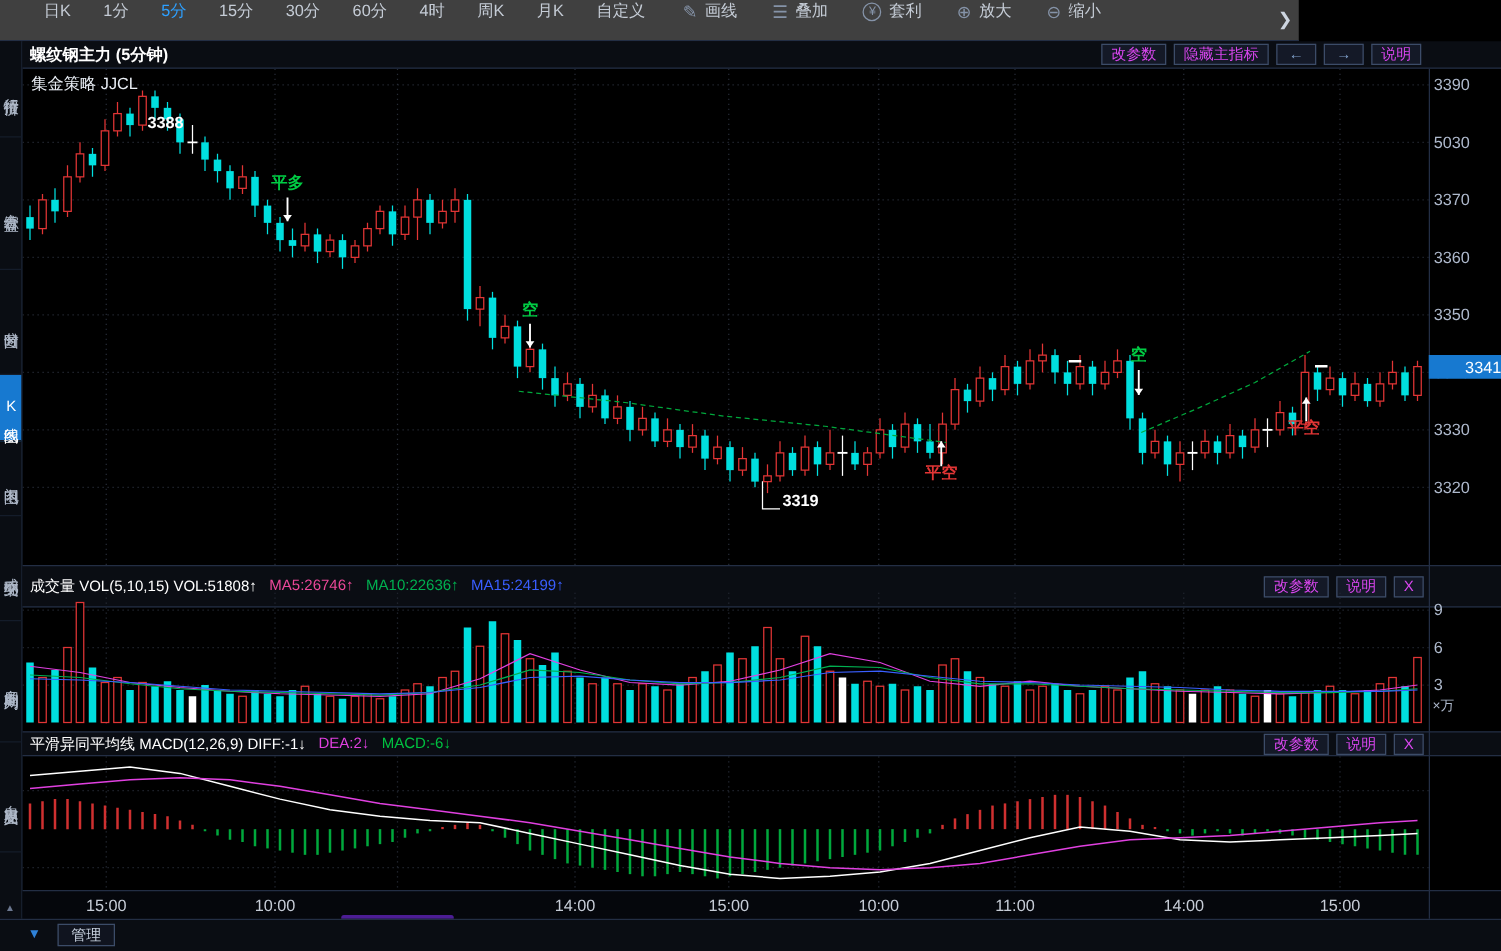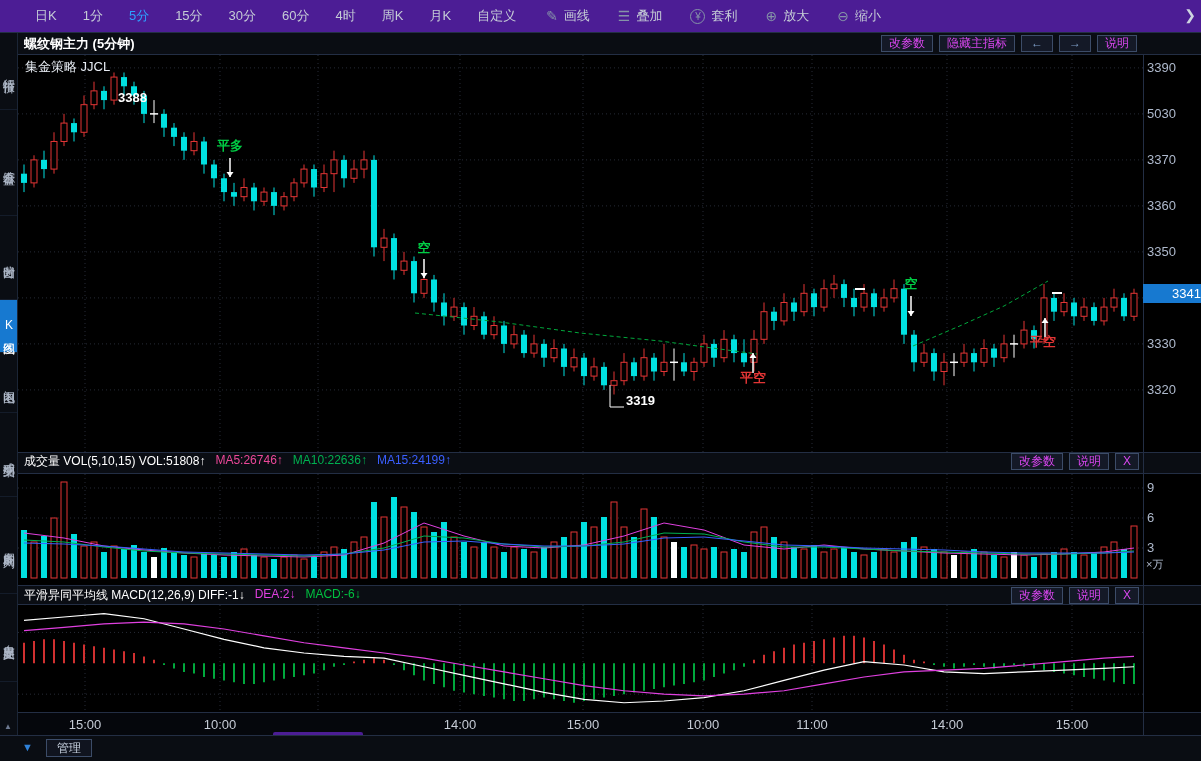--- a/index.html
+++ b/index.html
@@ -1,18 +1,18 @@
 <!DOCTYPE html>
 <html><head>
 <meta charset="utf-8">
 <style>
 *{margin:0;padding:0;box-sizing:border-box}
 html,body{width:1201px;height:761px;background:#000;font-family:"Liberation Sans","DejaVu Sans",sans-serif;overflow:hidden}
 #app{position:absolute;left:0;top:0;width:1201px;height:761px;background:#000}
-#toolbar{position:absolute;left:0;top:0;width:1201px;height:33px;background:#4c1d95;border-bottom:1px solid #232e44;display:flex;align-items:center;padding-left:35px;color:#c5ccd6;font-size:13px}
+#toolbar{position:absolute;left:0;top:0;width:1039px;height:33px;background:#404040;border-bottom:1px solid #232e44;display:flex;align-items:flex-start;padding-left:35px;color:#c5ccd6;font-size:13px}
 #periods{display:flex;gap:26px}
 .period{cursor:default;white-space:nowrap}
 .period.active{color:#2da0ff}
 #tools{display:flex;gap:28px;margin-left:30px;align-items:center}
 .tool{display:flex;align-items:center;gap:6px;white-space:nowrap}
 .ticon{color:#8593a8;font-size:14px}
 .ticon.round{border:1px solid #8593a8;border-radius:50%;width:15px;height:15px;line-height:13px;text-align:center;font-size:10px}
 #tbright{position:absolute;right:5px;top:7px;color:#cdd5e0;font-size:14px}
 #sidebar{position:absolute;left:0;top:33px;width:18px;height:702px;background:#0a0d13;border-right:1px solid #1b2536;color:#aeb8c8;font-size:12px}
 .sbitem{writing-mode:vertical-lr;text-orientation:upright;letter-spacing:1px;display:flex;align-items:center;justify-content:center;width:17px;border-bottom:1px solid #141c2a;line-height:17px}
@@ -27,21 +27,21 @@
 .arrowbtn{color:#7f9fc8;font-weight:bold;padding:0 9px}
 svg{position:absolute;left:18px}
 #svgk{top:55px}
 #svgv{top:474px}
 #svgm{top:605px}
 #strategy{position:absolute;left:25px;top:58px;color:#e8edf4;font-size:13px}
 .plabel{position:absolute;left:1147px;color:#aeb9cc;font-size:13px}
 #pacur{position:absolute;left:1143px;top:284px;width:58px;height:19px;background:#1779d0;color:#fff;font-size:13px;text-align:right;line-height:19px;z-index:3}
 .vlabel{position:absolute;left:1147px;color:#aeb9cc;font-size:13px}
 #vunit{position:absolute;left:1146px;top:557px;color:#aeb9cc;font-size:11px}
-#volhead{position:absolute;left:18px;top:452px;width:1183px;height:22px;background:#0a0d13;border-top:1px solid #232e44;border-bottom:1px solid #232e44;display:flex;gap:10px;padding:0 6px;font-size:12px}
+#volhead{position:absolute;left:18px;top:452px;width:1183px;height:34px;background:#0a0d13;border-top:1px solid #232e44;border-bottom:1px solid #232e44;display:flex;align-items:center;gap:10px;padding:0 6px;font-size:12px}
 #macdhead{position:absolute;left:18px;top:585px;width:1183px;height:20px;background:#0a0d13;border-top:1px solid #232e44;border-bottom:1px solid #232e44;display:flex;align-items:center;gap:10px;padding:0 6px;font-size:12px}
 .panelbtns{margin-left:auto;display:flex;gap:6px;margin-right:56px}
 #taxis{position:absolute;left:18px;top:712px;width:1183px;height:23px;background:#05070c;border-top:1px solid #232e44;color:#c6ccd6;font-size:13px}
 .tlab{position:absolute;top:4px;width:90px;text-align:center}
 .tlab.high{background:#4c1d95;color:#fff;border-radius:2px;top:19px;padding:1px 0}
 #bottombar{position:absolute;left:0;top:735px;width:1201px;height:26px;background:#0a0d13;border-top:1px solid #232e44}
 #bbdown{position:absolute;left:22px;top:5px;color:#2f81d8;font-size:11px}
 #manage{position:absolute;left:46px;top:3px;border:1px solid #3c4c68;color:#c8d2e0;font-size:12px;padding:0 10px;height:18px;line-height:17px;background:#10141f}
 #axisline{position:absolute;left:1143px;top:55px;width:1px;height:680px;background:#232e44;z-index:1}
 .grid{stroke:#262b36;stroke-dasharray:1 3}

